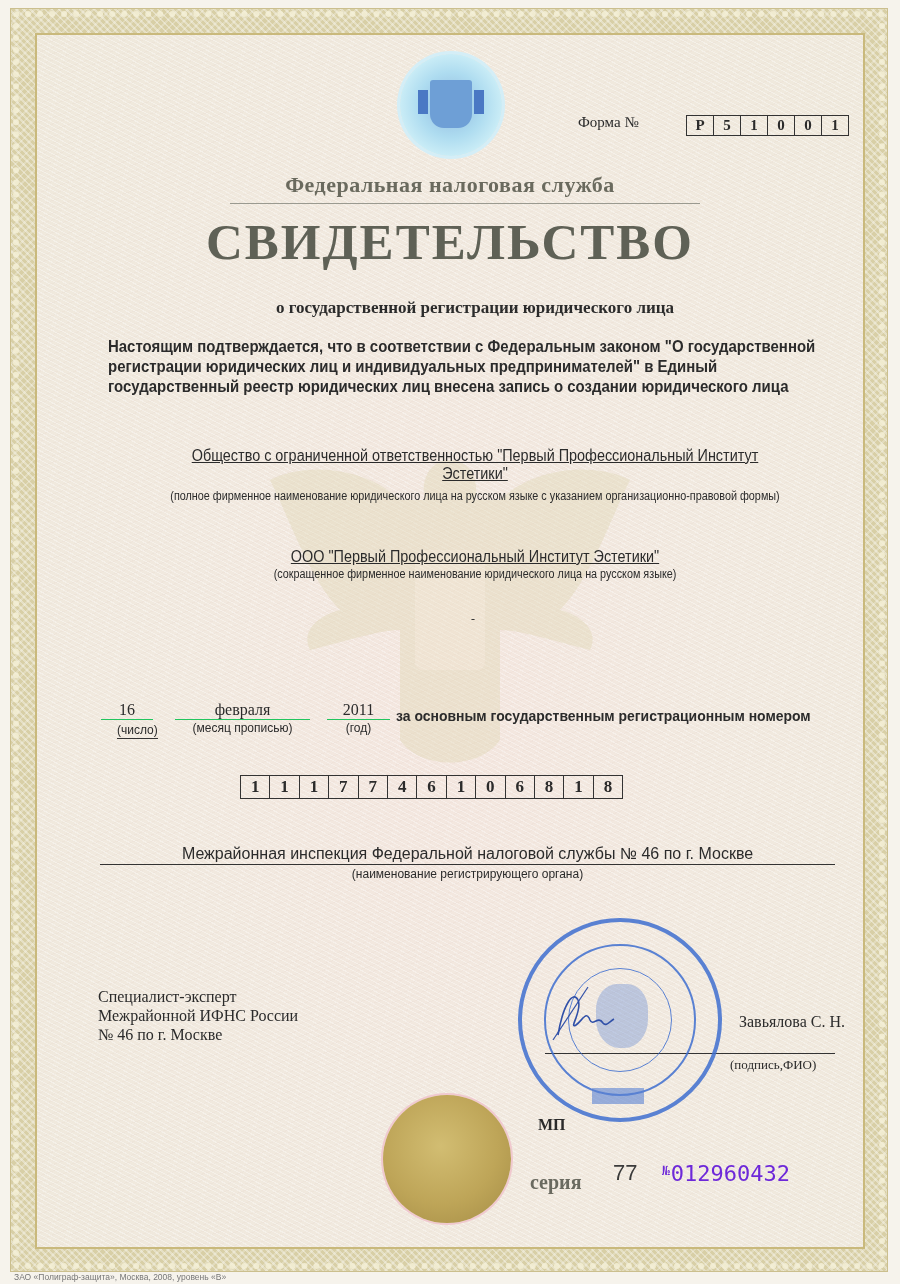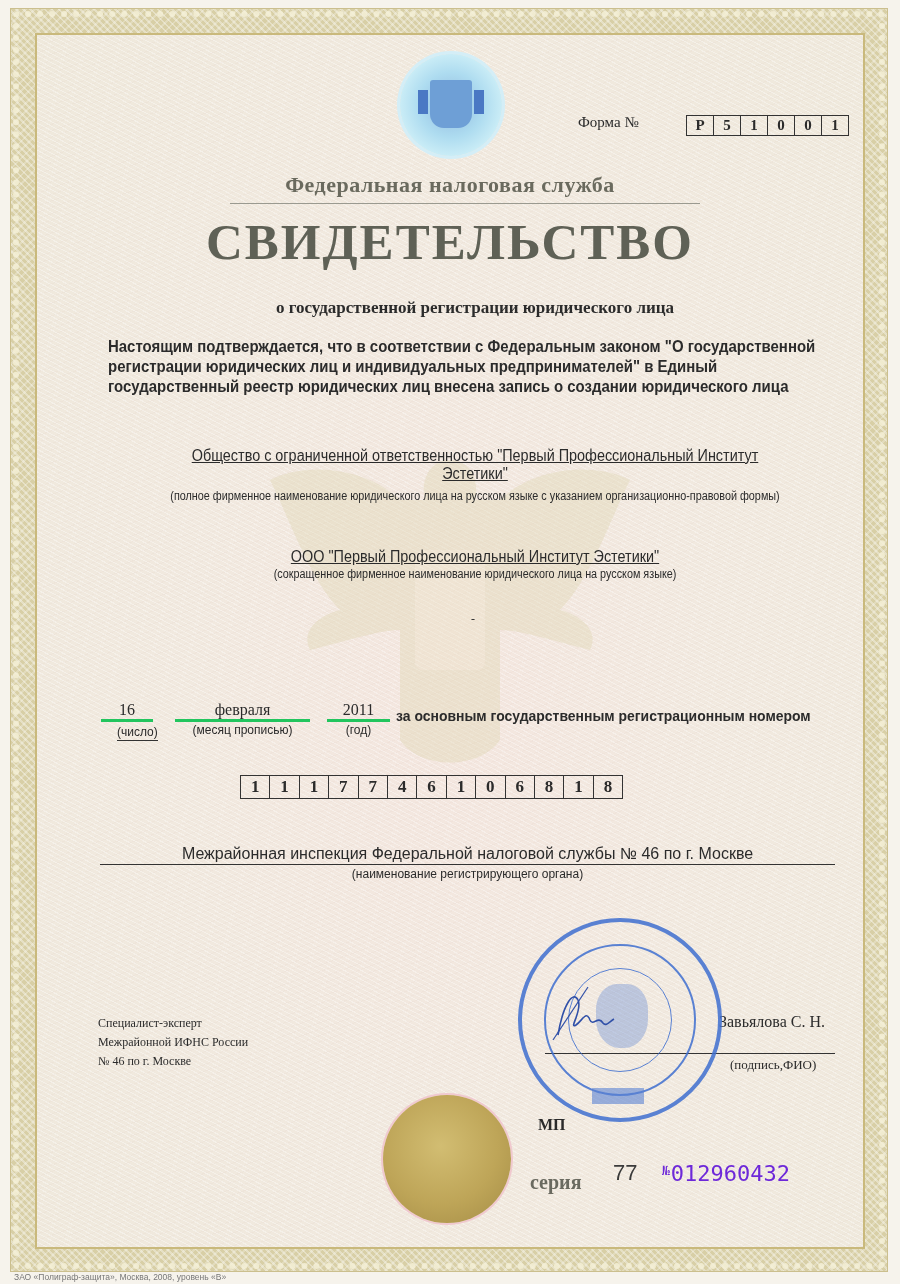--- a/index.html
+++ b/index.html
@@ -36,38 +36,38 @@
   .para { left:108px; top:337px; width:740px; font-size:17px; font-weight:bold; line-height:20px; font-family:"Liberation Sans Narrow","Liberation Sans", sans-serif; transform:scaleX(0.88); transform-origin:left top; width:840px; }
   .fullname { left:100px; width:750px; top:447px; text-align:center; font-size:16px; line-height:18px; font-family:"Liberation Sans", sans-serif; transform:scaleX(0.9); }
   .fullname span { text-decoration:underline; }
   .note { font-family:"Liberation Sans", sans-serif; font-size:12px; text-align:center; }
   .fullname-note { left:100px; width:750px; top:488px; line-height:16px; transform:scaleX(0.9); }
   .shortname { left:100px; width:750px; top:548px; text-align:center; font-size:16px; font-family:"Liberation Sans", sans-serif; transform:scaleX(0.9); }
   .shortname span { text-decoration:underline; }
   .shortname-note { left:100px; width:750px; top:567px; transform:scaleX(0.9); }
   .dash { left:471px; top:612px; font-size:12px; }
   .date-cell { position:absolute; text-align:center; top:700px; font-size:16px; }
-  .date-cell .val { border-bottom:3px solid #22c55e; height:19px; line-height:19px; }
+  .date-cell .val { border-bottom:1px solid #22c55e; height:19px; line-height:19px; }
   .date-cell .lab { font-size:12px; line-height:16px; font-family:"Liberation Sans", sans-serif; }
   .date-day .lab { border-bottom:1px solid #333; display:inline-block;margin-left:16px; }
   .reg-text { left:396px; top:707px; font-size:15.5px; font-weight:bold; font-family:"Liberation Sans", sans-serif; transform:scaleX(0.9); transform-origin:left top; white-space:nowrap; }
   .ogrn-boxes { left:240px; top:775px; display:flex; border:1.5px solid #333; }
   .ogrn-boxes span { width:28.4px; height:22px; border-right:1.5px solid #333; text-align:center; font-weight:bold; font-size:17px; line-height:22px; }
   .ogrn-boxes span:last-child { border-right:none; }
   .authority { left:100px; width:735px; top:845px; text-align:center; font-size:16px; font-family:"Liberation Sans", sans-serif; border-bottom:1px solid #333; padding-bottom:1px; }
   .authority-note { left:100px; width:735px; top:867px; }
-  .signer { left:98px; top:987px; font-size:12px; line-height:19px;margin-top:27px; }
+  .signer { left:98px; top:987px; font-size:16px; line-height:19px; }
   .stamp { position:absolute; left:518px; top:918px; width:204px; height:204px; border-radius:50%;
            border:4px solid #3f6fd0; box-sizing:border-box; opacity:0.85; }
   .stamp .ring2 { position:absolute; inset:22px; border-radius:50%; border:2px solid #3f6fd0; }
   .stamp .ring3 { position:absolute; inset:46px; border-radius:50%; border:1.5px solid #3f6fd0; }
   .stamp .emb { position:absolute; left:74px; top:62px; width:52px; height:64px; border-radius:40% 40% 45% 45%; background:rgba(63,111,208,0.35); }
   .stamp .blob { position:absolute; left:70px; top:166px; width:52px; height:16px; background:rgba(63,111,208,0.6); }
   .signature { position:absolute; left:548px; top:985px; width:70px; height:60px; }
-  .sig-name { left:719px; top:1013px; font-size:16px; }
+  .sig-name { left:719px; top:1013px; font-size:16px;padding-left:20px; }
   .sig-line { left:545px; top:1053px; width:290px; height:1px; background:#333; }
   .sig-note { left:730px; top:1057px; font-size:13px; }
   .seal { position:absolute; left:383px; top:1095px; width:128px; height:128px; border-radius:50%;
           background: radial-gradient(circle at 45% 40%, #d2bd72 0%, #bea558 55%, #a48c45 100%);
           box-shadow: 0 0 0 2px #f0c9cf; }
   .mp { left:538px; top:1116px; font-size:16px; font-weight:bold; }
   .series-label { left:530px; top:1163px; font-size:20px; font-weight:bold; color:#6a6a60;margin-top:8px; }
   .series-val { left:613px; top:1160px; font-size:22px; font-family:"Liberation Sans", sans-serif; color:#3a3a3a; }
   .series-num { left:662px; top:1161px; font-size:22px; font-family:"DejaVu Sans Mono", monospace; color:#6d28d9; }
   .series-num .no { font-size:13px; vertical-align:6px; margin-right:1px; }

